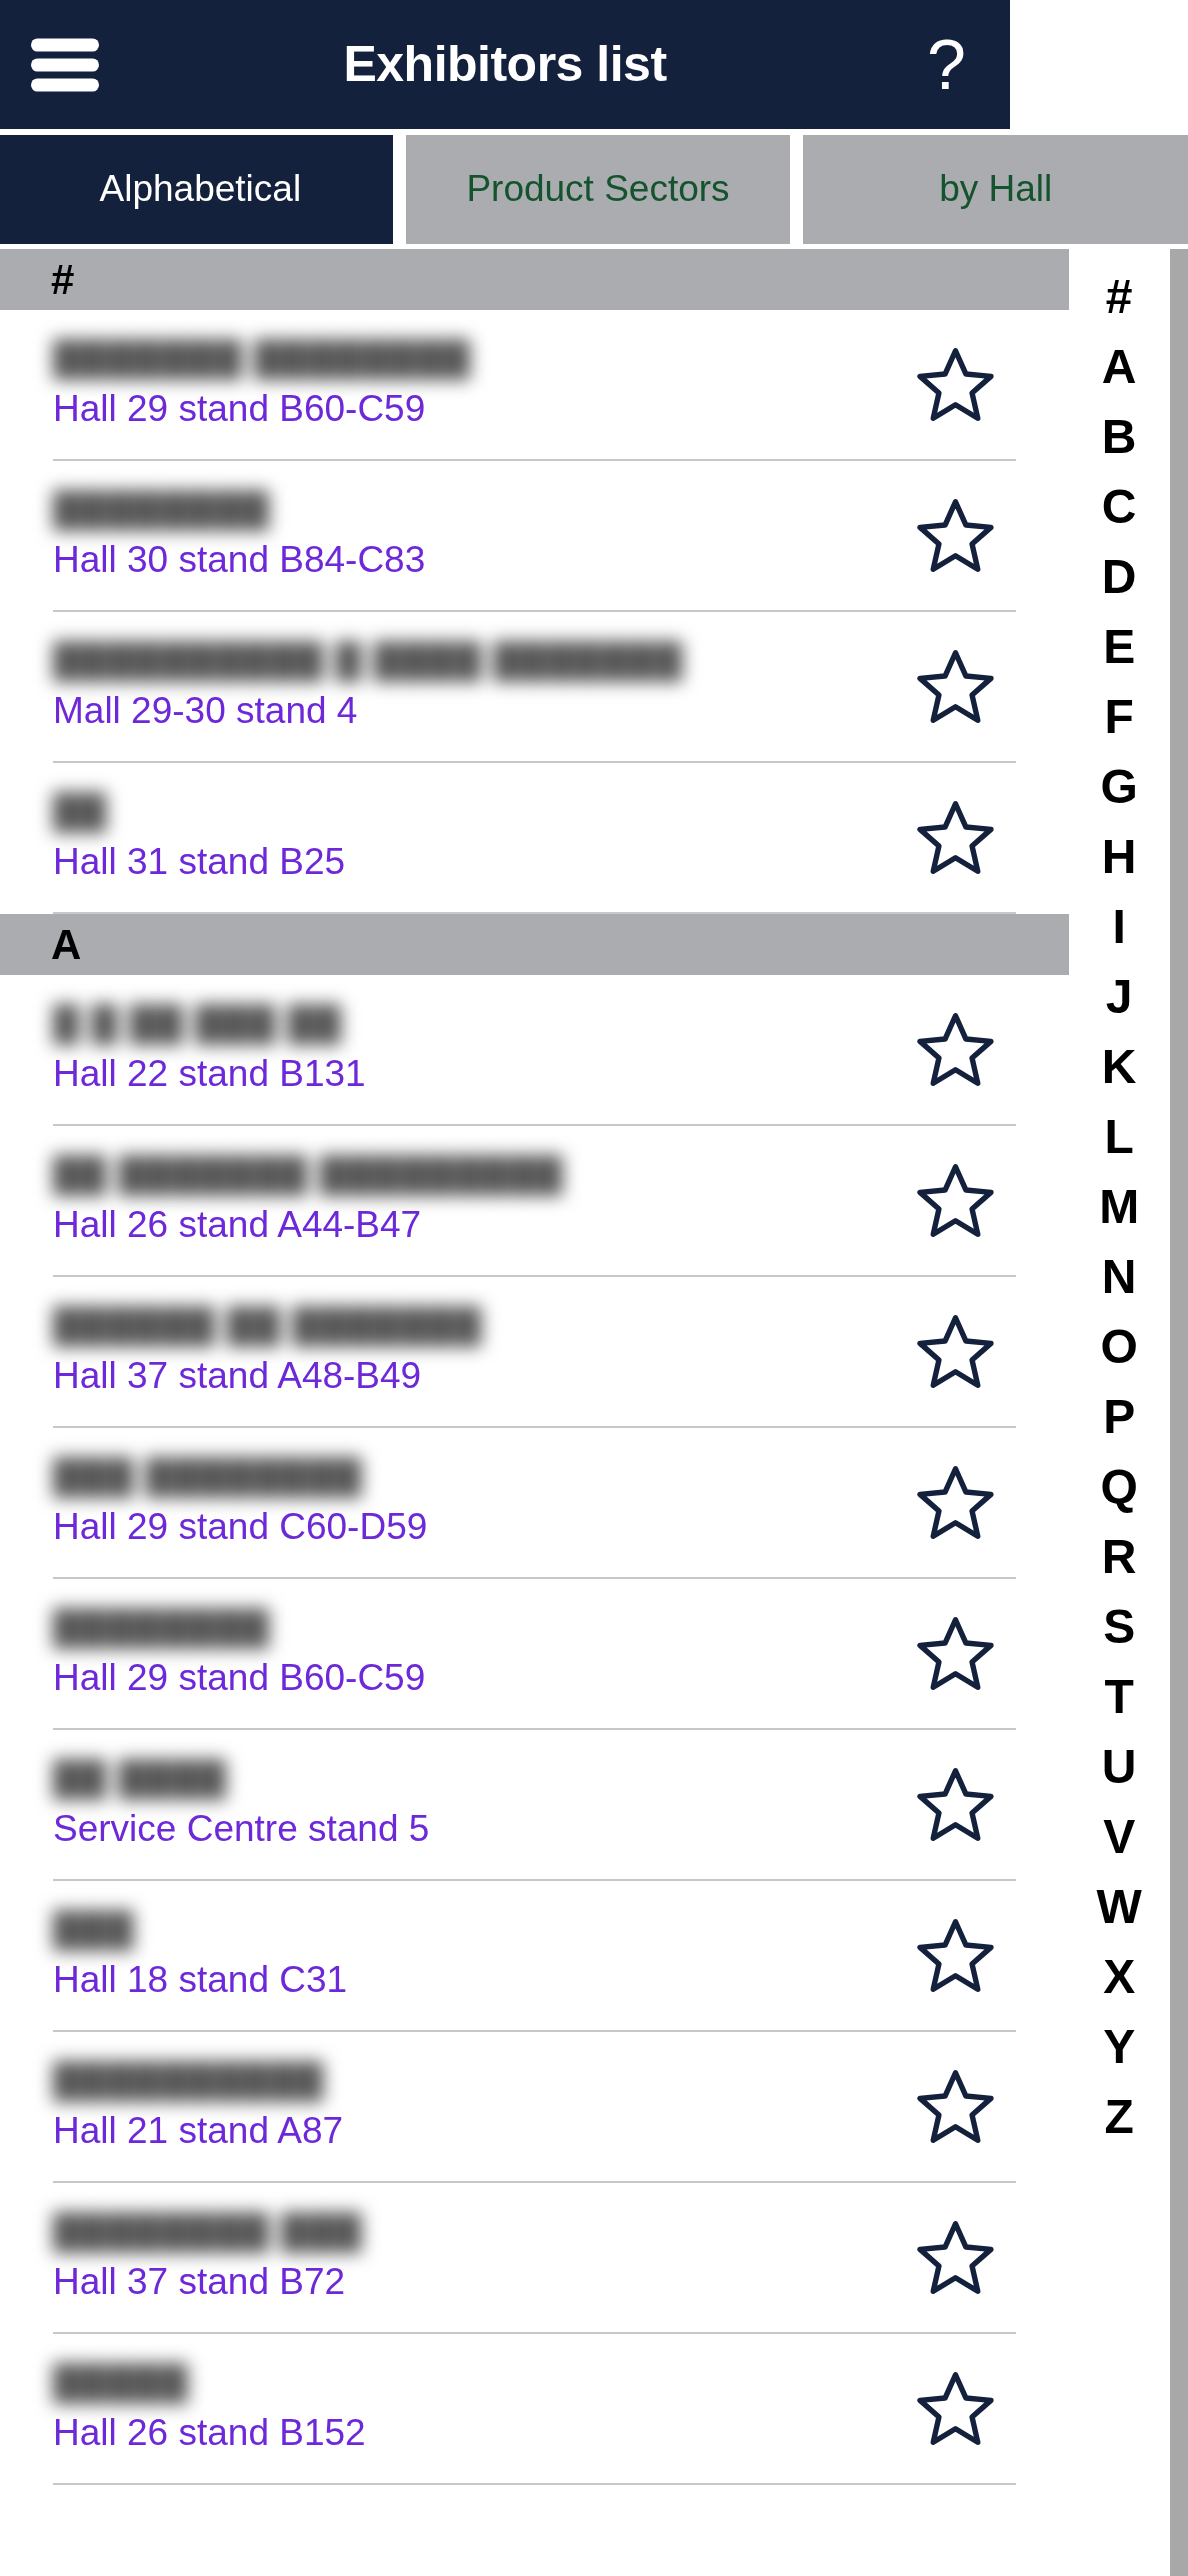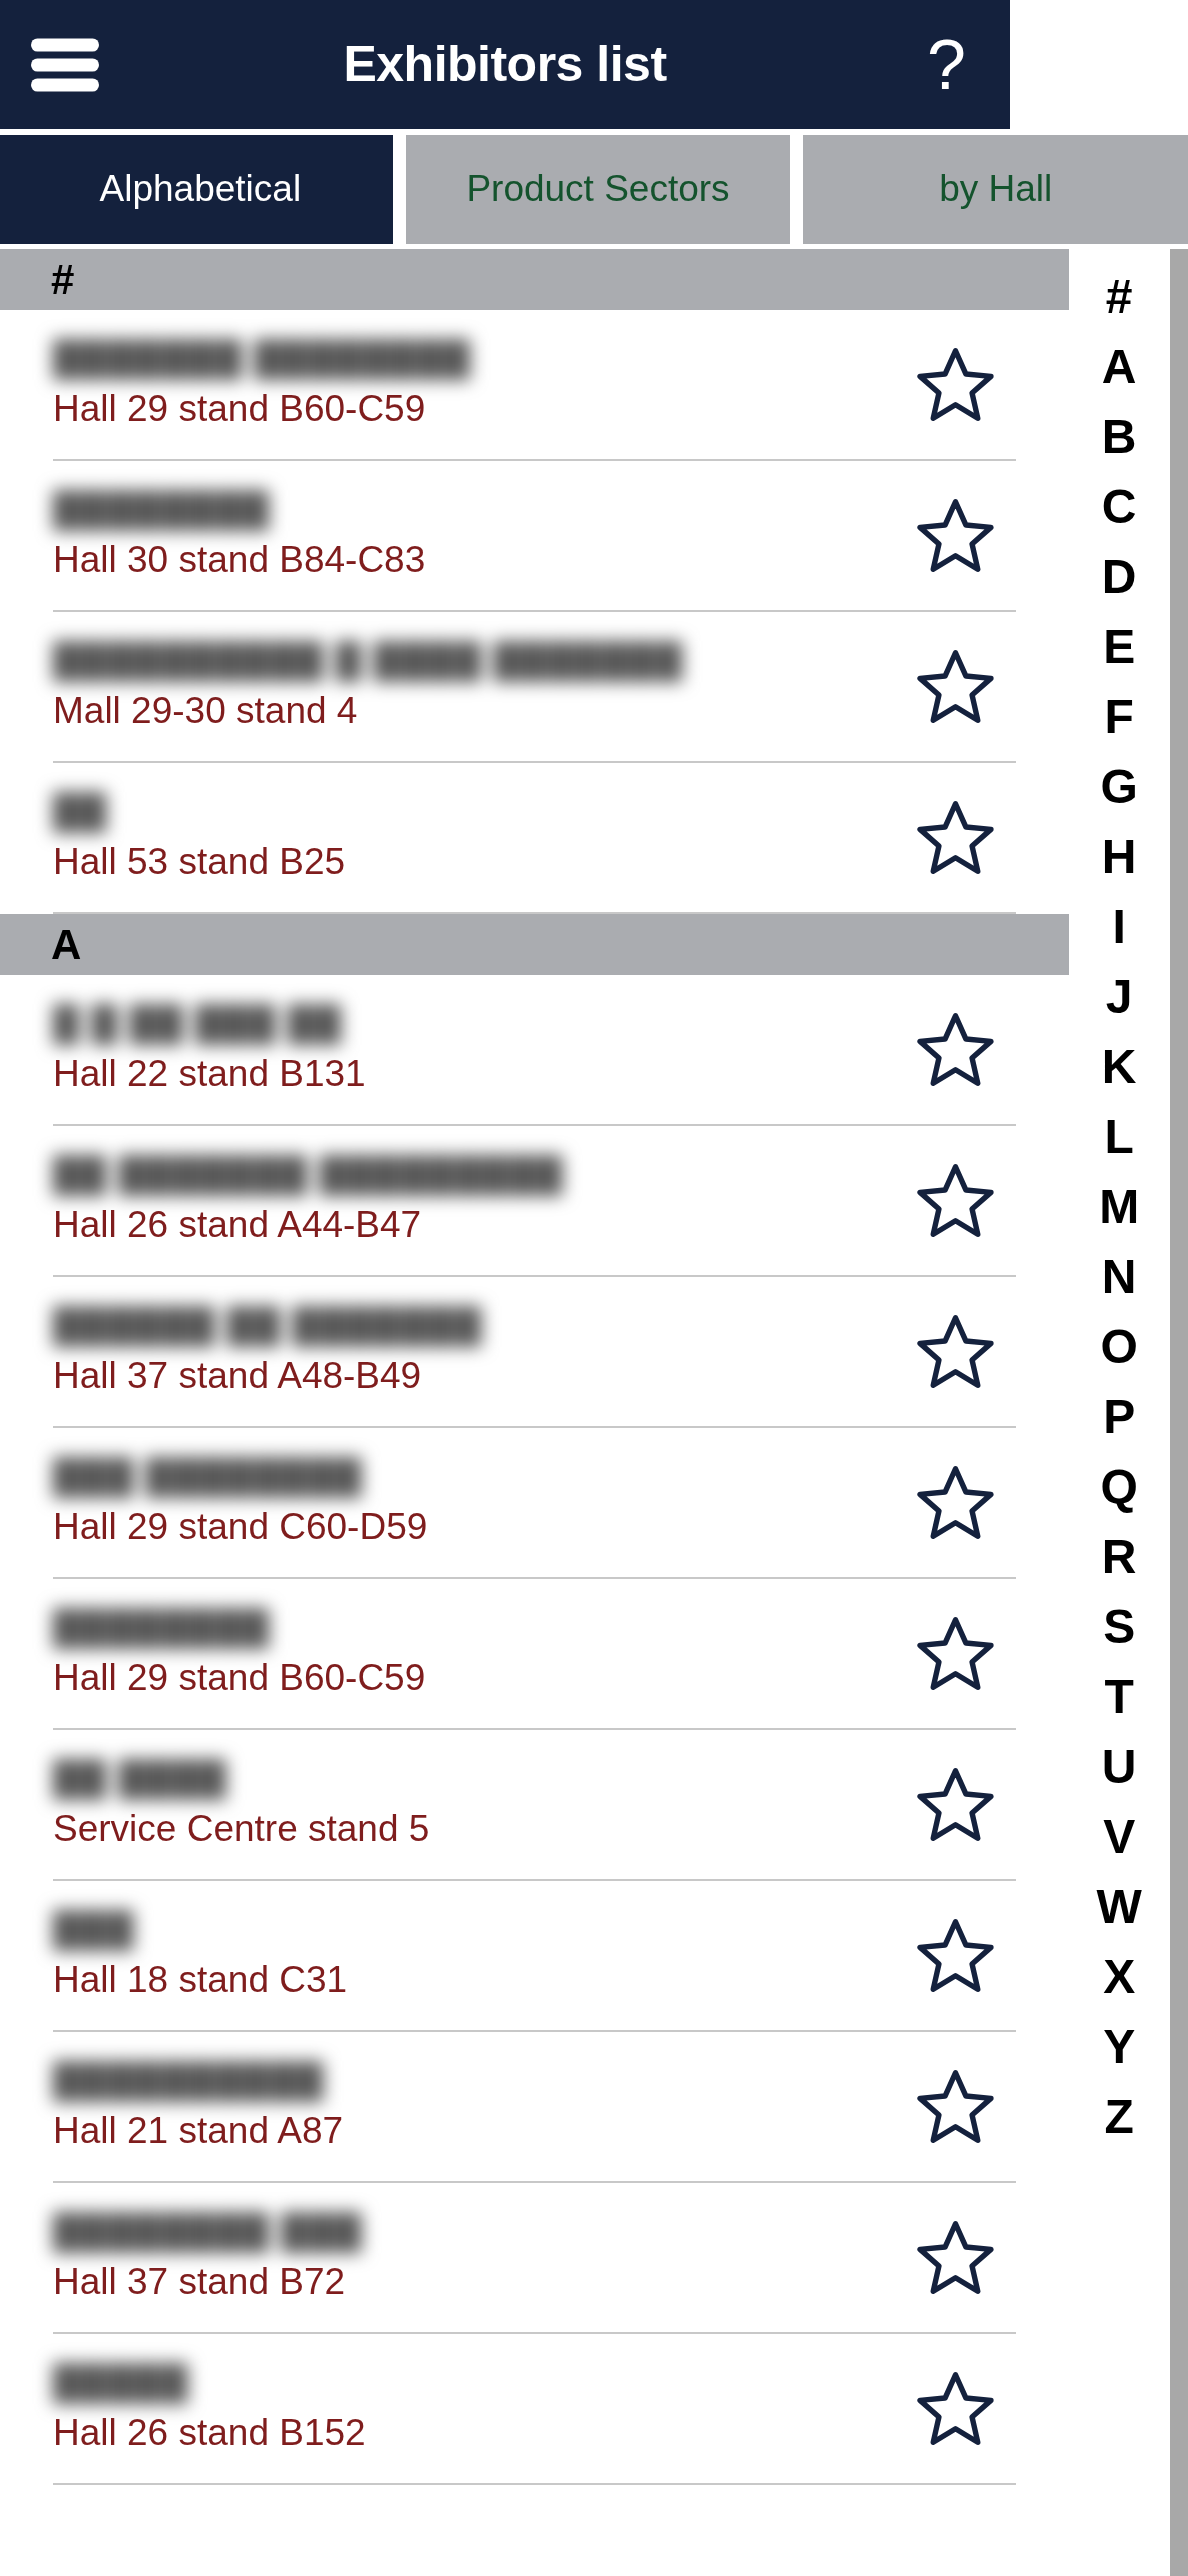--- a/index.html
+++ b/index.html
@@ -138,21 +138,21 @@
     color: #555555;
     filter: blur(8.3px);
     line-height: 1.05;
     height: 41px;
     overflow: hidden;
     white-space: nowrap;
     letter-spacing: 0.9px;
   }
   .exhibitor-location {
     font-size: 37px;
-    color: #7f1d1d;
+    color: #6d28d9;
     line-height: 1.1;
     white-space: nowrap;
   }
   .fav-star {
     flex: 0 0 auto;
     width: 120px;
     display: flex;
     align-items: center;
     justify-content: center;
     cursor: pointer;
@@ -239,21 +239,21 @@
         </div>
         <div class="fav-star">
           <svg width="85" height="81" viewBox="0 0 24 24">
             <polygon points="12,2 15.09,8.9 22.5,9.6 16.9,14.5 18.6,22 12,18 5.4,22 7.1,14.5 1.5,9.6 8.91,8.9" fill="none" stroke="#14213d" stroke-width="1.6" stroke-linejoin="round"></polygon>
           </svg>
         </div>
       </div>
       <div class="row">
         <div class="row-texts">
           <div class="exhibitor-name">██</div>
-          <div class="exhibitor-location">Hall 53 stand B25</div>
+          <div class="exhibitor-location">Hall 31 stand B25</div>
         </div>
         <div class="fav-star">
           <svg width="85" height="81" viewBox="0 0 24 24">
             <polygon points="12,2 15.09,8.9 22.5,9.6 16.9,14.5 18.6,22 12,18 5.4,22 7.1,14.5 1.5,9.6 8.91,8.9" fill="none" stroke="#14213d" stroke-width="1.6" stroke-linejoin="round"></polygon>
           </svg>
         </div>
       </div>
       <div class="section-header">A</div>
       <div class="row">
         <div class="row-texts">

